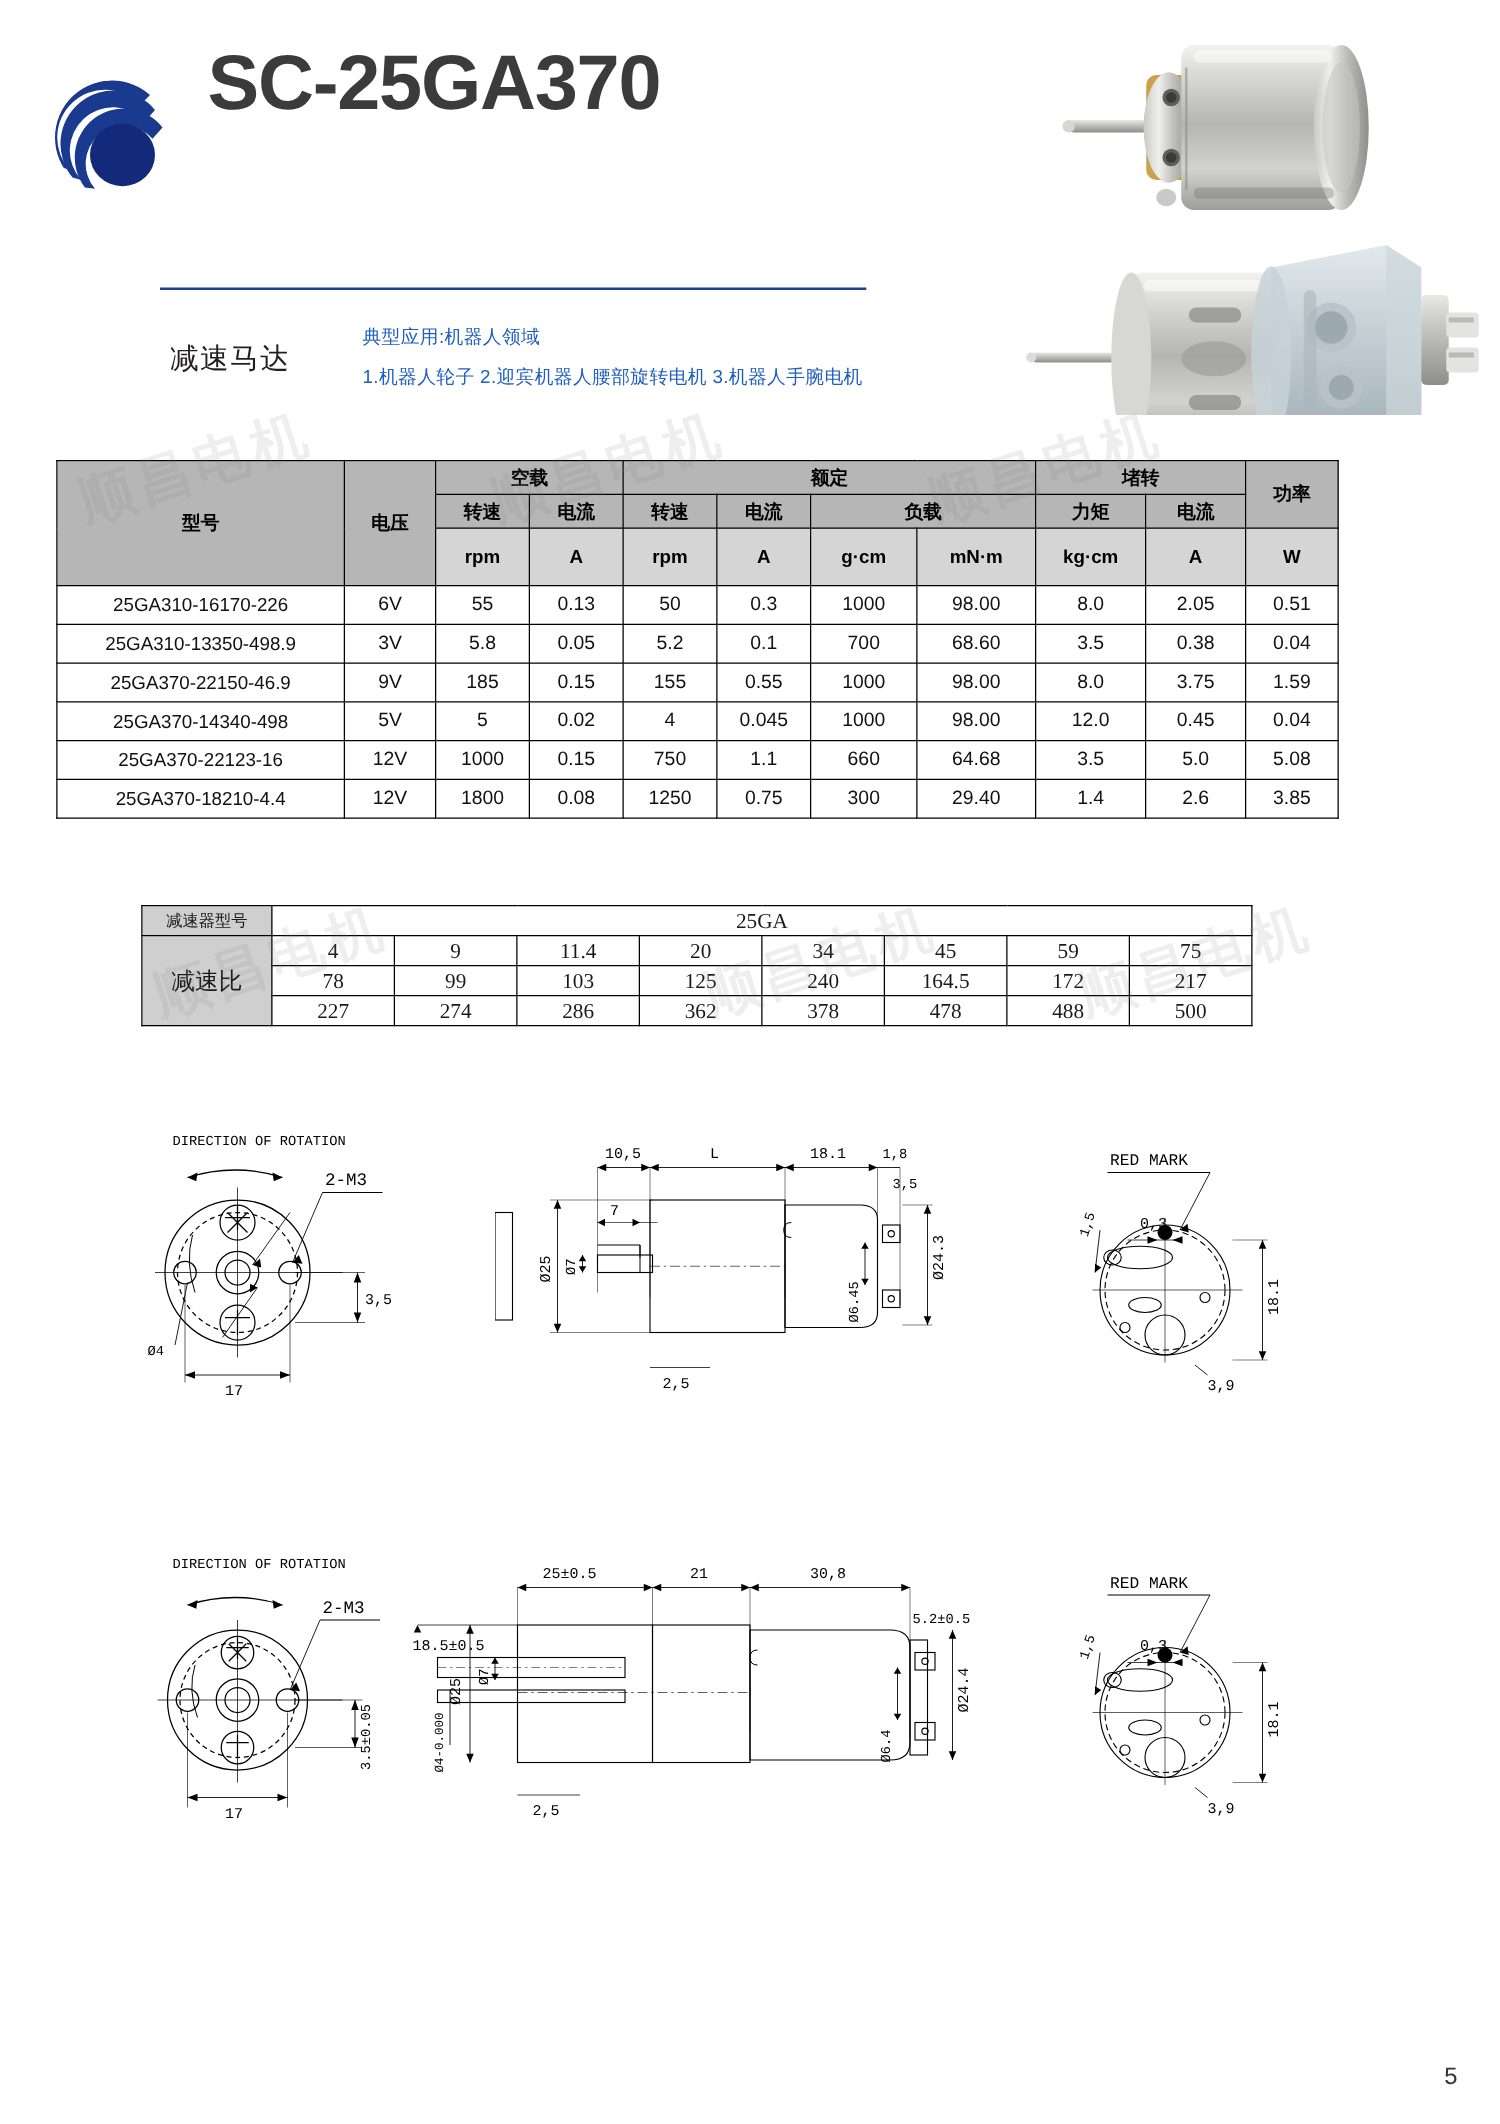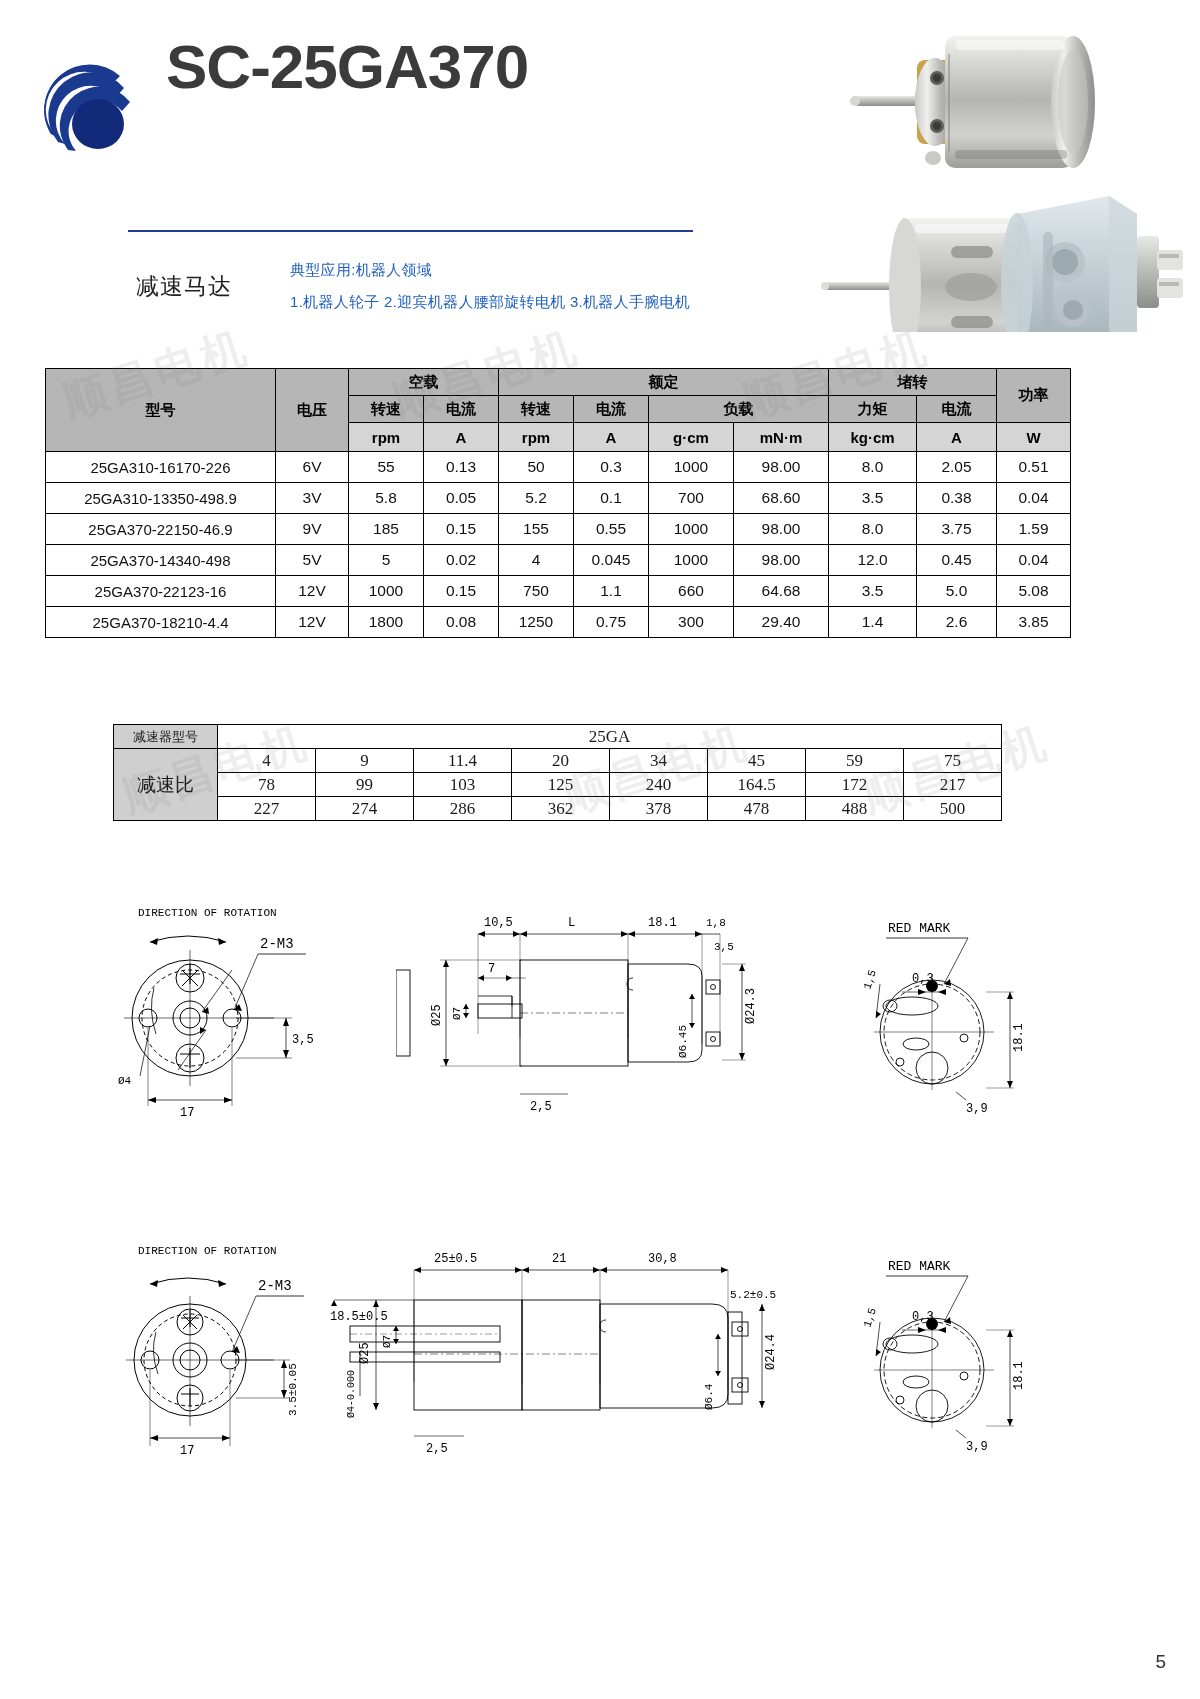--- a/index.html
+++ b/index.html
@@ -82,21 +82,21 @@
     background:#b6b6b6;
     font-size:15px;
     font-weight:700;
     color:#000;
     height:27px;
   }
   table.spec th.unit {
     background:#d5d5d5;
     font-size:15px;
     font-weight:700;
-    height:29px;
+    height:46px;
   }
   table.spec td {
     background:#fff;
     font-size:15.5px;
     color:#111;
     height:31px;
     font-weight:400;
   }
   table.spec td.model { font-size:15px; }
 

